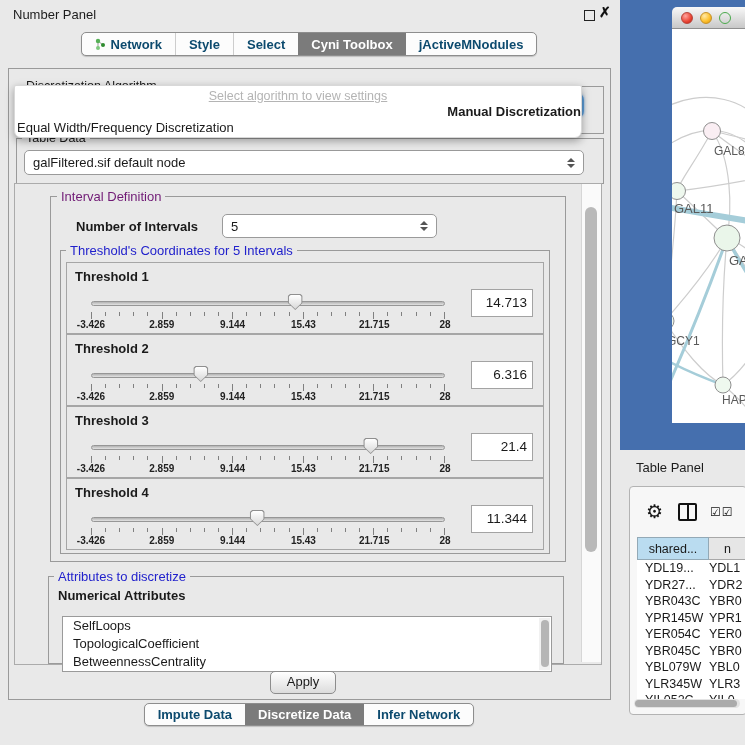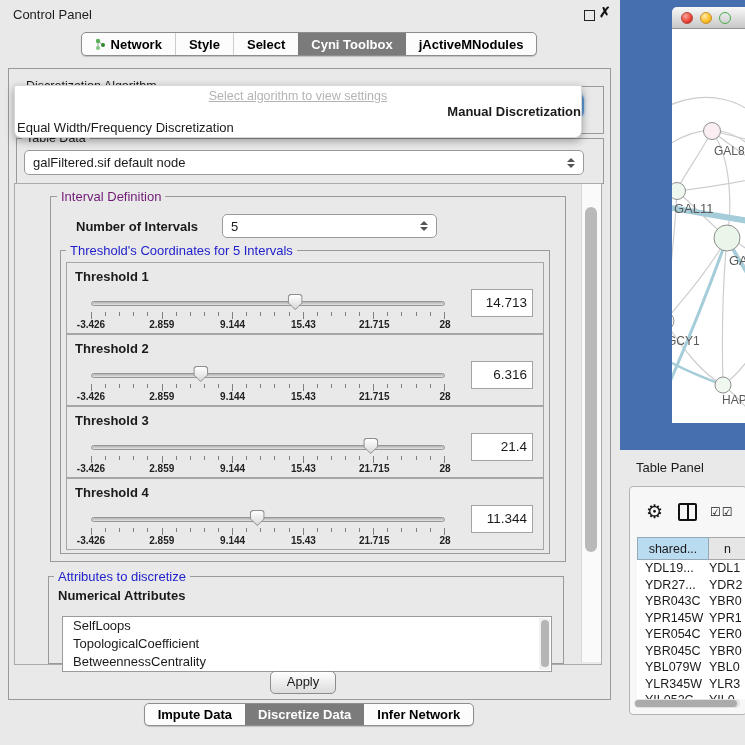--- a/index.html
+++ b/index.html
@@ -6,21 +6,21 @@
   .root{position:relative;width:745px;height:745px;background:#e9e9e9;overflow:hidden;
         font-family:"Liberation Sans",sans-serif;color:#1a1a1a;}
   
   .cp-title{position:absolute;left:13px;top:7px;font-size:13px;color:#1c1c1c;}
   .float-btn{position:absolute;left:584px;top:10px;width:9px;height:9px;border:1.6px solid #222;}
   .close-btn{position:absolute;left:599px;top:4px;font-size:14px;font-weight:bold;color:#111;}
   
   .tabs-row{position:absolute;left:0;width:618px;display:flex;justify-content:center;}
   .seg{display:inline-flex;border:1px solid #8d8d8d;border-radius:5px;overflow:hidden;
        background:#fcfcfc;height:22px;box-shadow:0 1px 1px rgba(0,0,0,.18);}
-  .seg-item{display:flex;align-items:center;gap:5px;padding:0 13px;font-size:13px;font-weight:bold;color:#000000;}
+  .seg-item{display:flex;align-items:center;gap:5px;padding:0 13px;font-size:13px;font-weight:bold;color:#0c4a6e;}
   .seg-item.sep{border-left:1px solid #cdcdcd;}
   .seg-item.selected{background:#7b7b7b;color:#ffffff;border-left:none;}
   .seg-item.after-selected{border-left:none;}
   .bottom-tabs .seg{height:21px;}
   
   .outer-panel{position:absolute;left:8px;top:68px;width:601px;height:630px;border:1px solid #9a9a9a;}
   .titled-label{position:absolute;font-size:12.5px;background:#e9e9e9;padding:0 4px;z-index:3;}
   .box{position:absolute;border:1px solid #9a9a9a;}
   .combo{position:absolute;background:#fff;border:1px solid #9a9a9a;border-radius:5px;
          font-size:13px;display:flex;align-items:center;padding-left:8px;box-sizing:border-box;}
@@ -101,21 +101,21 @@
   .trow .c2{flex:1;white-space:nowrap;}
   .tp-hscroll{position:absolute;left:4px;bottom:6px;width:106px;height:9px;border-radius:5px;background:#e3e3e3;}
   .tp-hscroll .thumb{position:absolute;left:1px;top:1px;width:102px;height:7px;border-radius:4px;background:#ababab;}
   .net-label{fill:#5a5a5a;font-family:"Liberation Sans",sans-serif;font-size:12px;}
 </style>
 </head>
 <body>
 
 <div class="root">
 
-  <div class="cp-title">Control Panel</div>
+  <div class="cp-title">Number Panel</div>
   <div class="float-btn"></div>
   <div class="close-btn">✗</div>
 
   <div class="tabs-row" style="top:32px;">
     <div class="seg">
       <div class="seg-item">
         <svg width="11" height="13" viewBox="0 0 11 13">
           <line x1="3" y1="3" x2="8" y2="7" stroke="#9a9a9a" stroke-width="1"></line>
           <line x1="3" y1="3" x2="3" y2="10" stroke="#9a9a9a" stroke-width="1"></line>
           <circle cx="3" cy="3" r="2.2" fill="#55b055"></circle>

